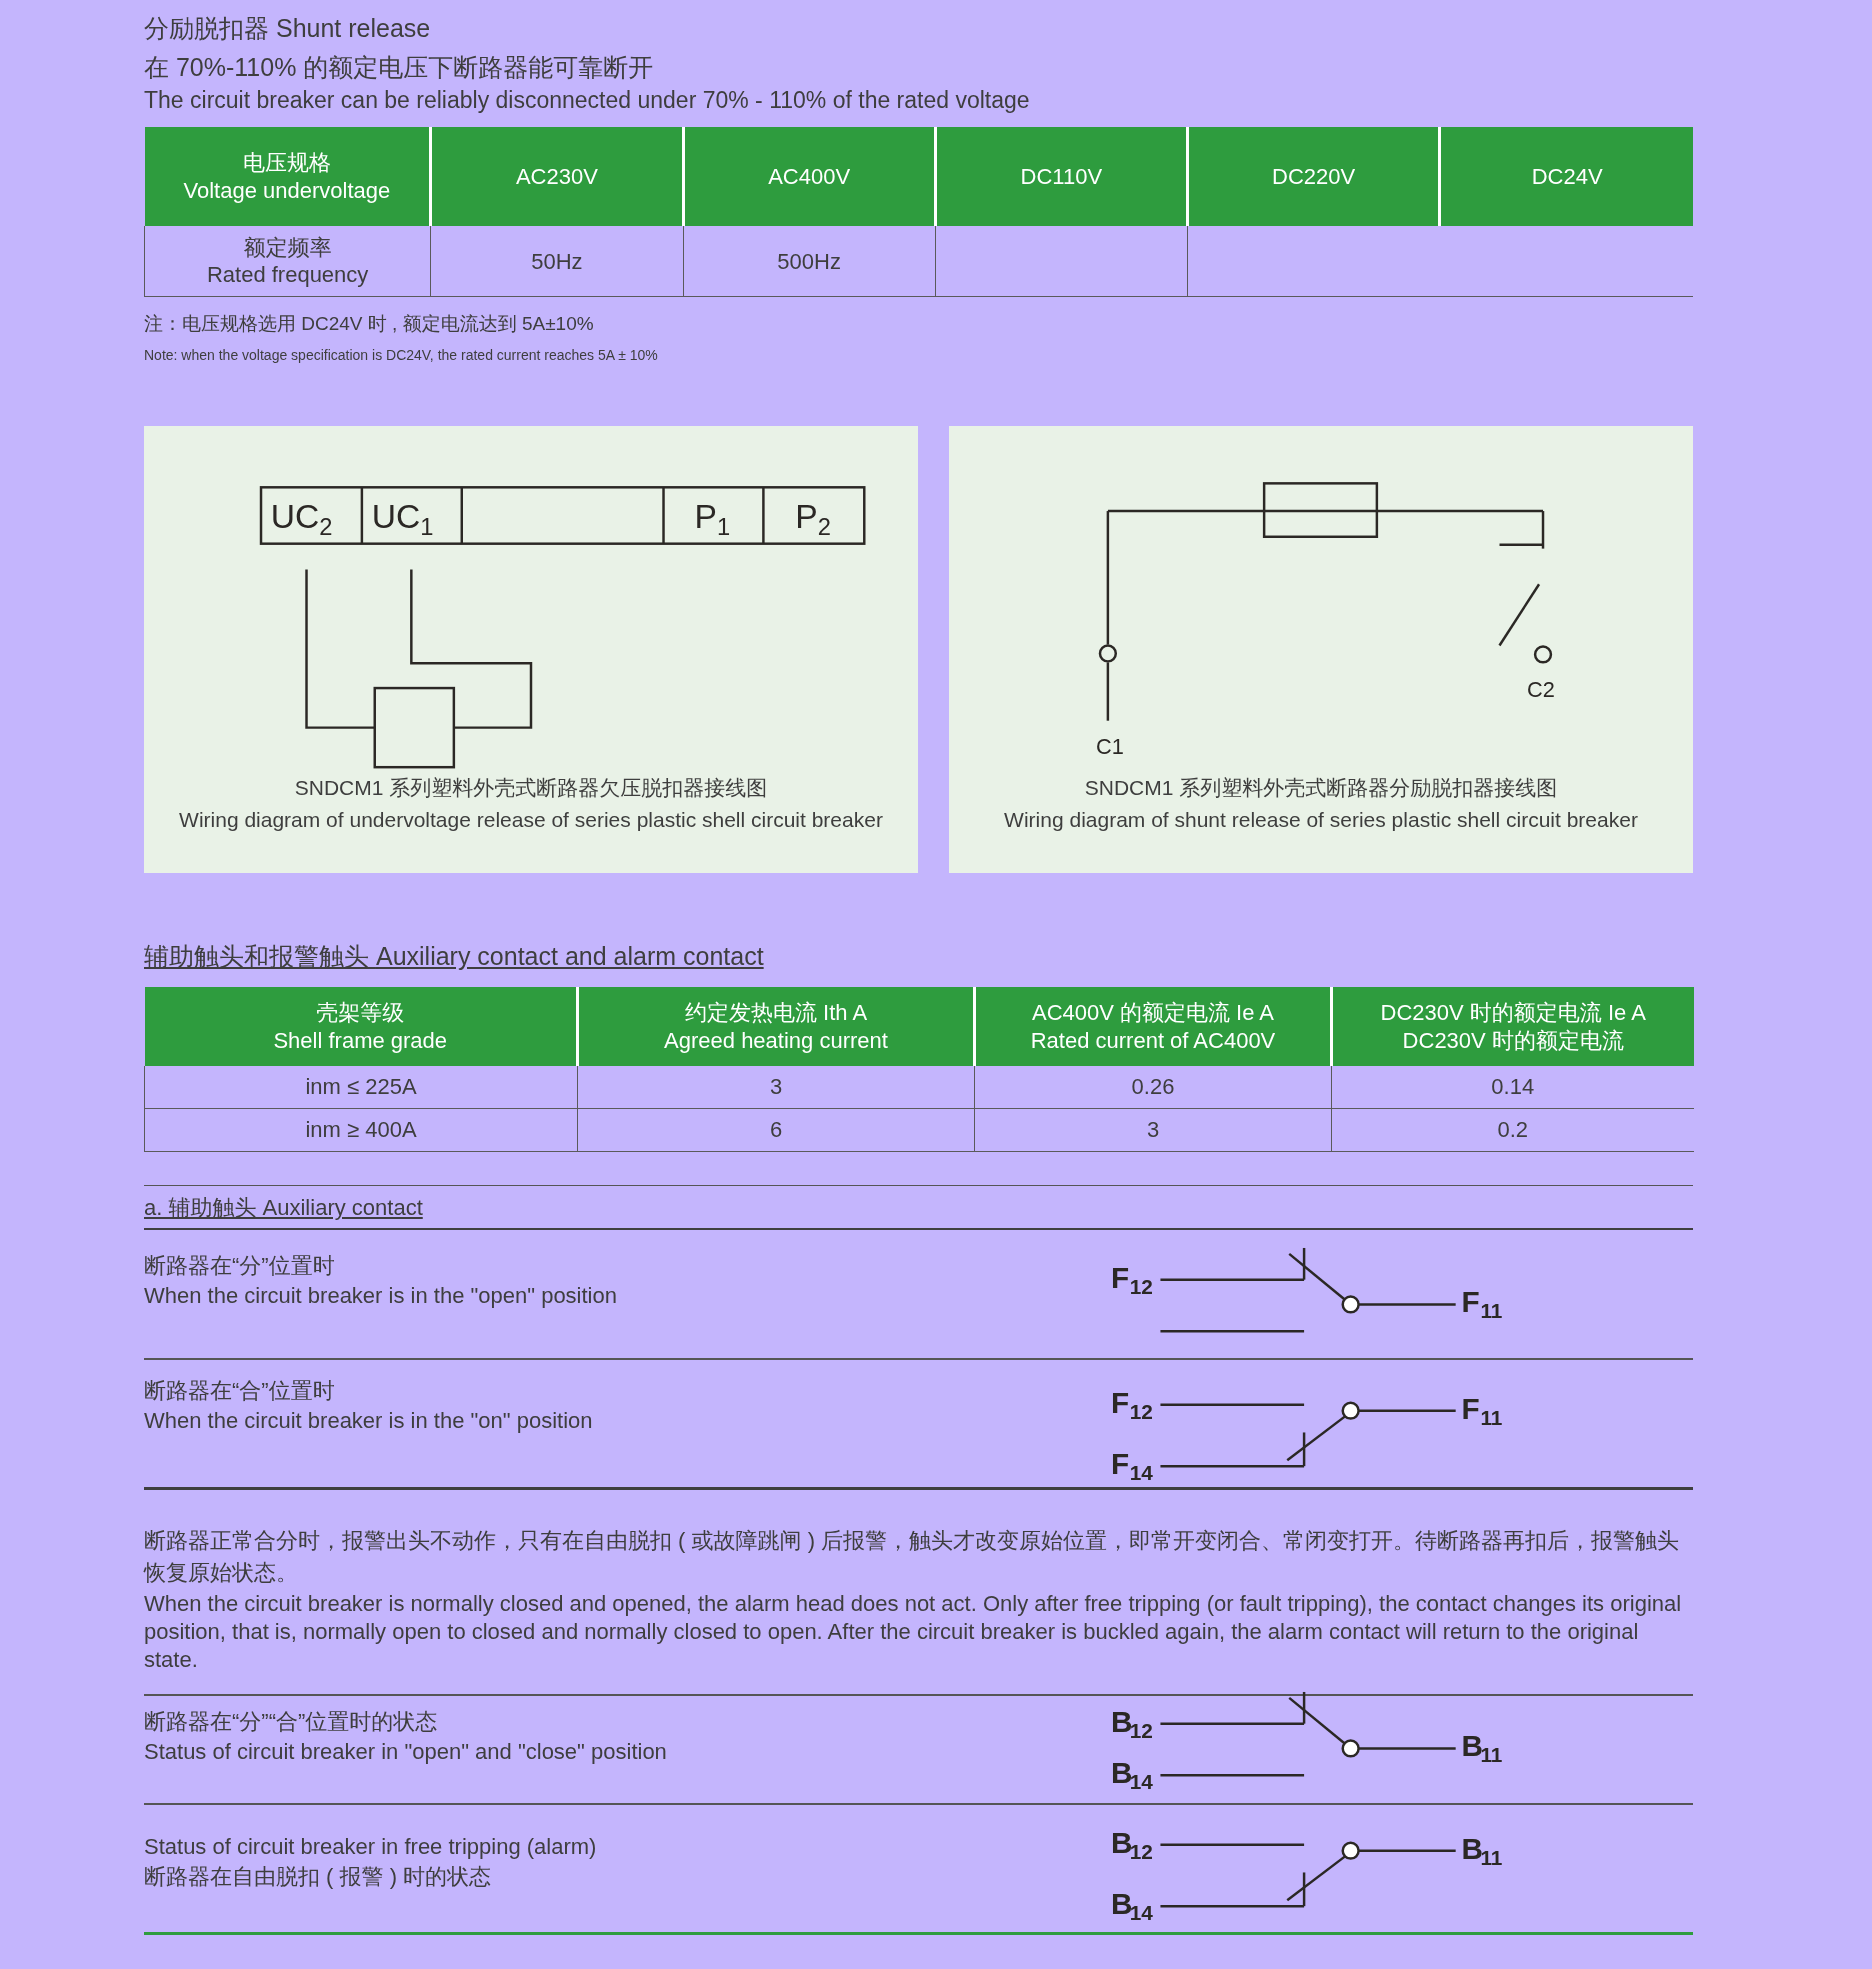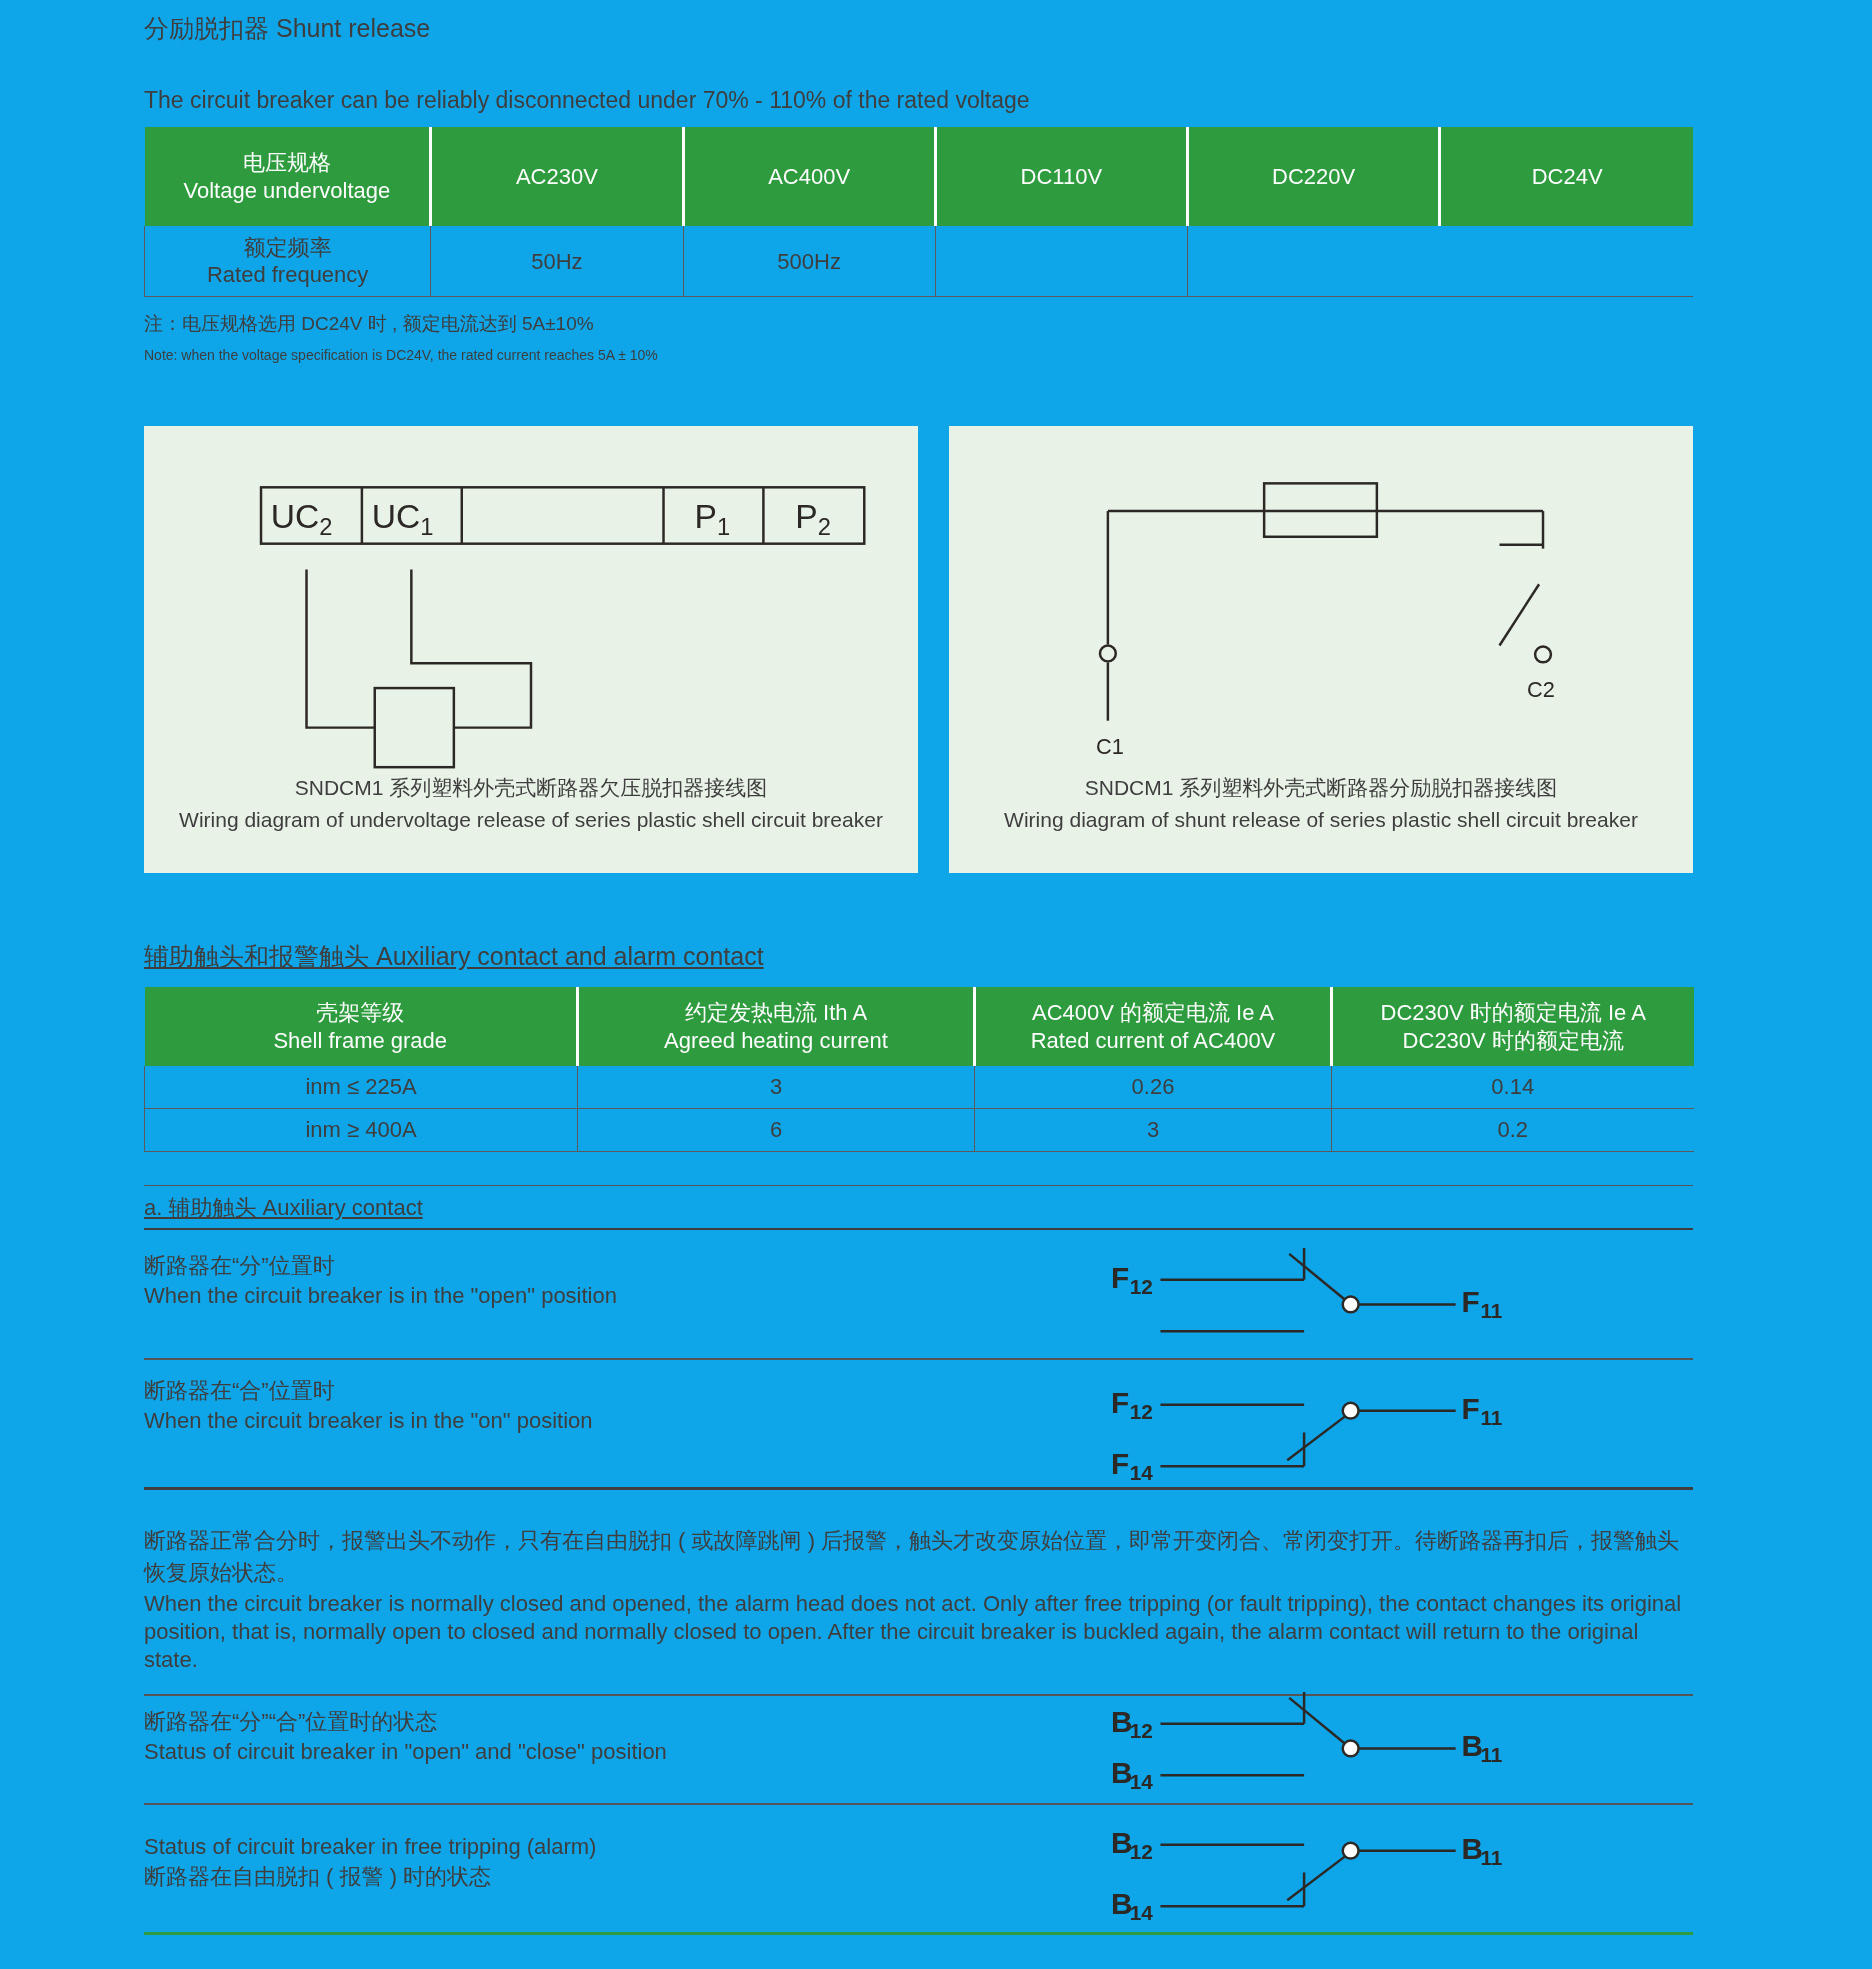--- a/index.html
+++ b/index.html
@@ -1,16 +1,16 @@
 <!DOCTYPE html>
 <html><head>
 <meta charset="utf-8">
 <style>
   html,body{margin:0;padding:0;background:#fff;}
-  .page{position:relative;width:1872px;height:1969px;background:#0ea5e9;overflow:hidden;
+  .page{position:relative;width:1872px;height:1969px;background:#c4b5fd;overflow:hidden;
         font-family:"Liberation Sans","DejaVu Sans",sans-serif;color:#3e3e3e;}
   .abs{position:absolute;left:144px;width:1549px;}
   .h1{top:12px;font-size:25px;}
   .sub-zh{top:51px;font-size:25px;}
   .sub-en{top:87px;font-size:23px;}
   
   table{border-collapse:collapse;table-layout:fixed;width:1549px;}
   .t1wrap{top:127px;}
   .t2wrap{top:987px;}
   th{background:#2E9C3E;color:#ffffff;font-weight:400;font-size:22px;line-height:28px;
@@ -52,20 +52,21 @@
 </style>
 </head>
 <body>
 
 <div class="page">
 
   <div class="abs h1">
     <span>分励脱扣器</span>
     <span>Shunt release</span>
   </div>
+  <div class="abs sub-zh">在 70%-110% 的额定电压下断路器能可靠断开</div>
   <div class="abs sub-en">The circuit breaker can be reliably disconnected under 70% - 110% of the rated voltage</div>
 
   <div class="abs t1wrap">
     <table class="t1">
       <colgroup>
         <col style="width:286px">
           <col style="width:252px">
           <col style="width:252px">
         <col style="width:252px">
           <col style="width:252px">

